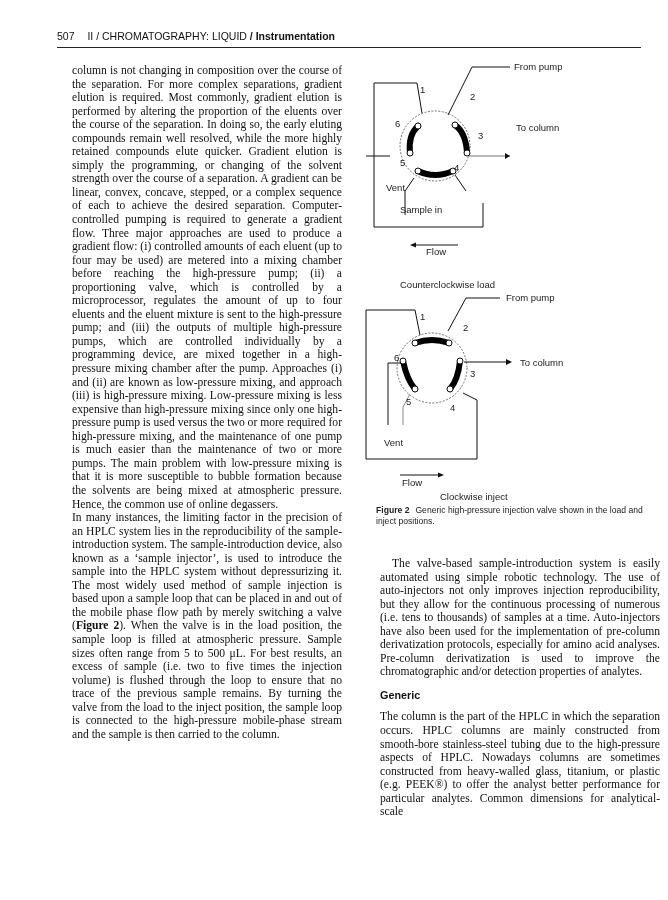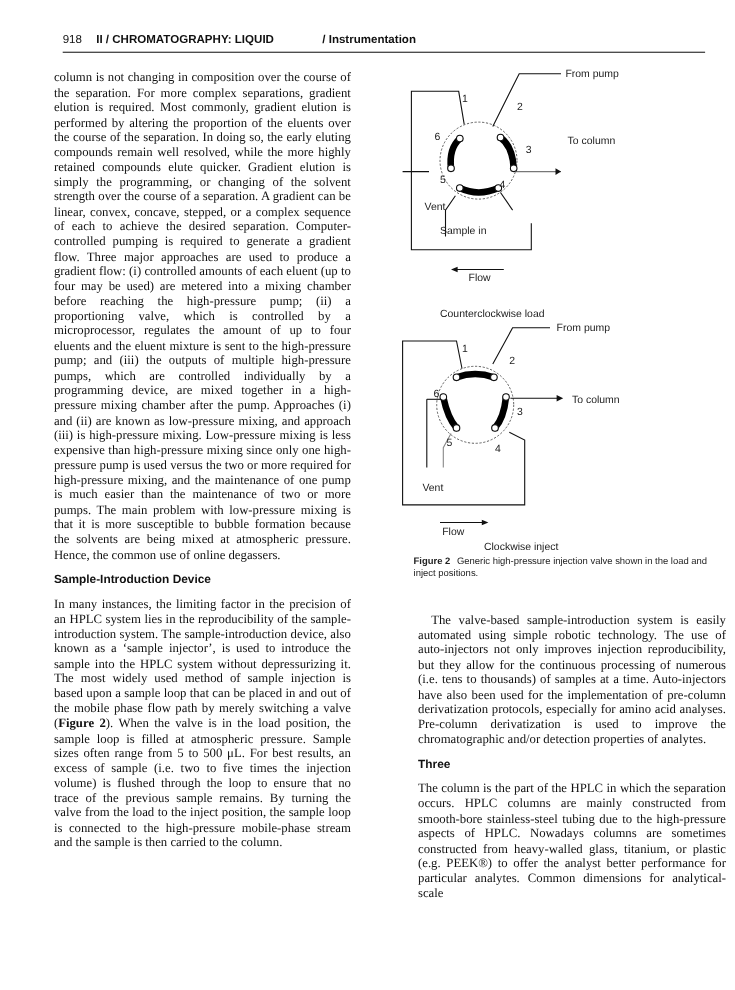--- a/index.html
+++ b/index.html
@@ -1,44 +1,43 @@
 <!DOCTYPE html>
 <html><head>
 <meta charset="utf-8">
 <style>
   html, body { margin:0; padding:0; background:#fff; }
   body { width:668px; height:900px; position:relative; overflow:hidden; color:#111; }
   .header { position:absolute; left:57px; top:30px; width:580px; font-family:"Liberation Sans", sans-serif; font-size:10.5px; }
   .header .pg { margin-right:10px; }
-  .header .sec { font-weight:bold; }
-  .header .sub { font-weight:bold;padding-left:41px; }
+  .header .sec { font-weight:normal; }
+  .header .sub { font-weight:bold; }
   .rule { position:absolute; left:57px; top:47px; width:584px; height:1px; background:#222; }
   .col { position:absolute; font-family:"Liberation Serif", serif; font-size:11.6px; line-height:13.55px; text-align:justify; }
   .col p { margin:0; }
-  .left { left:49px; top:64px; width:270px; }
+  .left { left:72px; top:64px; width:270px; }
   .right { left:380px; top:557px; width:280px; }
   .indent { text-indent:12px; }
   .h { font-family:"Liberation Sans", sans-serif; font-weight:bold; font-size:10.8px; margin:10px 0 8px 0; text-align:left; }
   .fig { position:absolute; left:360px; top:55px; width:280px; height:450px; }
   .fig svg text { font-family:"Liberation Sans", sans-serif; font-size:9.5px; fill:#222; }
   .caption { position:absolute; left:376px; top:505px; width:280px; font-family:"Liberation Sans", sans-serif; font-size:8.6px; line-height:11px; color:#222; }
   .caption b { margin-right:6px; }
 </style>
 </head>
 <body>
 
 <div class="header">
-  <span class="pg">918</span>
+  <span class="pg">507</span>
   <span class="sec">II / CHROMATOGRAPHY: LIQUID</span><span class="sub"> / Instrumentation</span>
 </div>
 <div class="rule"></div>
 
 <div class="col left">
   <p>column is not changing in composition over the course of the separation. For more complex separations, gradient elution is required. Most commonly, gradient elution is performed by altering the proportion of the eluents over the course of the separation. In doing so, the early eluting compounds remain well resolved, while the more highly retained compounds elute quicker. Gradient elution is simply the programming, or changing of the solvent strength over the course of a separation. A gradient can be linear, convex, concave, stepped, or a complex sequence of each to achieve the desired separation. Computer-controlled pumping is required to generate a gradient flow. Three major approaches are used to produce a gradient flow: (i) controlled amounts of each eluent (up to four may be used) are metered into a mixing chamber before reaching the high-pressure pump; (ii) a proportioning valve, which is controlled by a microprocessor, regulates the amount of up to four eluents and the eluent mixture is sent to the high-pressure pump; and (iii) the outputs of multiple high-pressure pumps, which are controlled individually by a programming device, are mixed together in a high-pressure mixing chamber after the pump. Approaches (i) and (ii) are known as low-pressure mixing, and approach (iii) is high-pressure mixing. Low-pressure mixing is less expensive than high-pressure mixing since only one high-pressure pump is used versus the two or more required for high-pressure mixing, and the maintenance of one pump is much easier than the maintenance of two or more pumps. The main problem with low-pressure mixing is that it is more susceptible to bubble formation because the solvents are being mixed at atmospheric pressure. Hence, the common use of online degassers.</p>
-  <div class="h">Sample-Introduction Device</div>
   <p><span>In many instances, the limiting factor in the precision of an HPLC system lies in the reproducibility of the sample-introduction system. The sample-introduction device, also known as a ‘sample injector’, is used to introduce the sample into the HPLC system without depressurizing it. The most widely used method of sample injection is based upon a sample loop that can be placed in and out of the mobile phase flow path by merely switching a valve (</span><b>Figure 2</b><span>). When the valve is in the load position, the sample loop is filled at atmospheric pressure. Sample sizes often range from 5 to 500 μL. For best results, an excess of sample (i.e. two to five times the injection volume) is flushed through the loop to ensure that no trace of the previous sample remains. By turning the valve from the load to the inject position, the sample loop is connected to the high-pressure mobile-phase stream and the sample is then carried to the column.</span></p>
 </div>
 
 <div class="fig">
   <svg width="280" height="450" viewBox="0 0 280 450" xmlns="http://www.w3.org/2000/svg">
 
     <g>
       <circle cx="75" cy="91" r="35" fill="none" stroke="#333" stroke-width="0.7" stroke-dasharray="2,1.5"></circle>
 
       <polyline points="62,58 57,28 14,28 14,172 123,172 123,148" fill="none" stroke="#111" stroke-width="1"></polyline>
@@ -115,15 +114,15 @@
     </g>
   </svg>
 </div>
 
 <div class="caption">
   <b>Figure 2</b><span>Generic high-pressure injection valve shown in the load and inject positions.</span>
 </div>
 
 <div class="col right">
   <p class="indent">The valve-based sample-introduction system is easily automated using simple robotic technology. The use of auto-injectors not only improves injection reproducibility, but they allow for the continuous processing of numerous (i.e. tens to thousands) of samples at a time. Auto-injectors have also been used for the implementation of pre-column derivatization protocols, especially for amino acid analyses. Pre-column derivatization is used to improve the chromatographic and/or detection properties of analytes.</p>
-  <div class="h">Three</div>
+  <div class="h">Generic</div>
   <p>The column is the part of the HPLC in which the separation occurs. HPLC columns are mainly constructed from smooth-bore stainless-steel tubing due to the high-pressure aspects of HPLC. Nowadays columns are sometimes constructed from heavy-walled glass, titanium, or plastic (e.g. PEEK®) to offer the analyst better performance for particular analytes. Common dimensions for analytical-scale</p>
 </div>
 
 </body></html>

